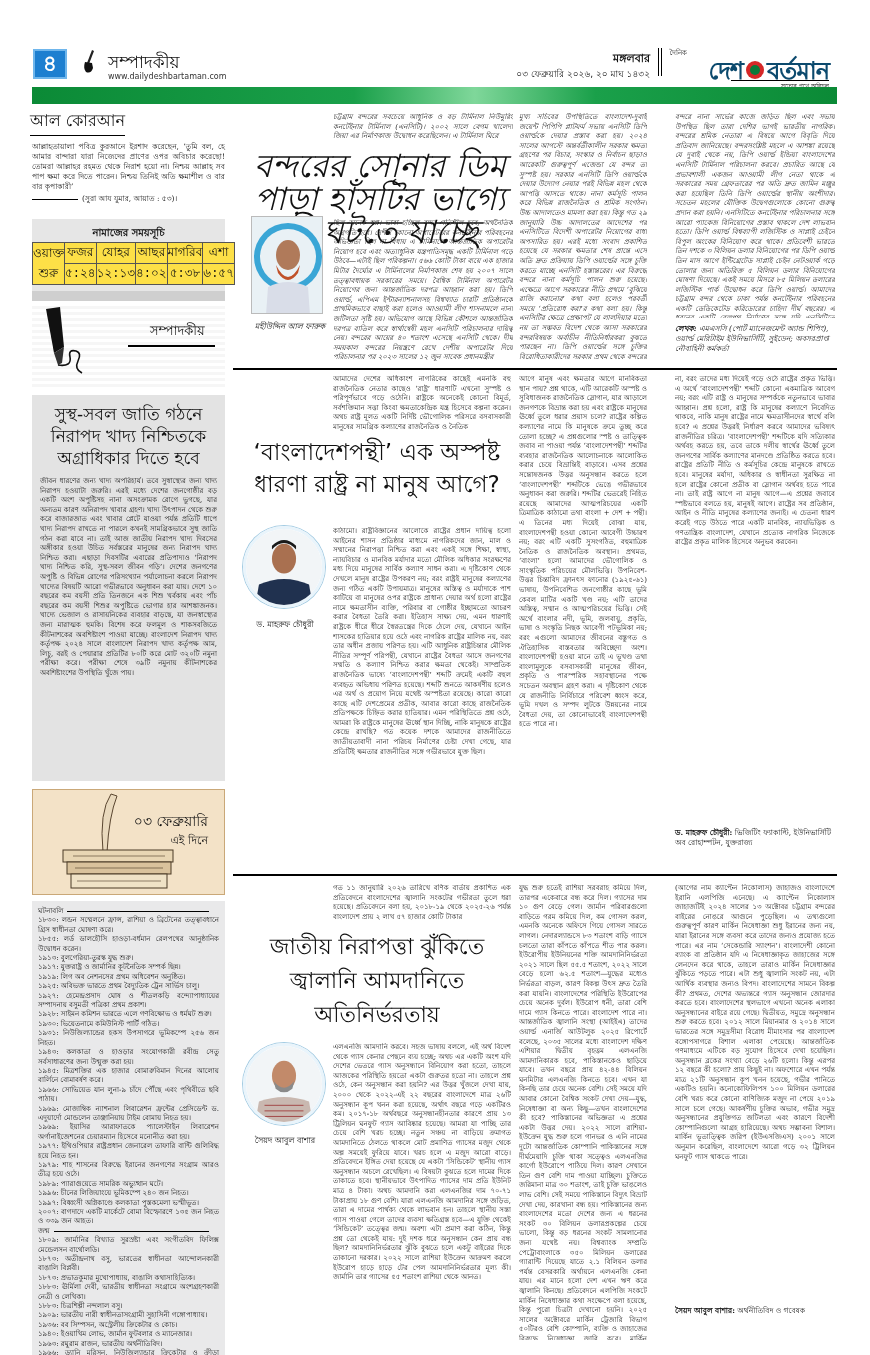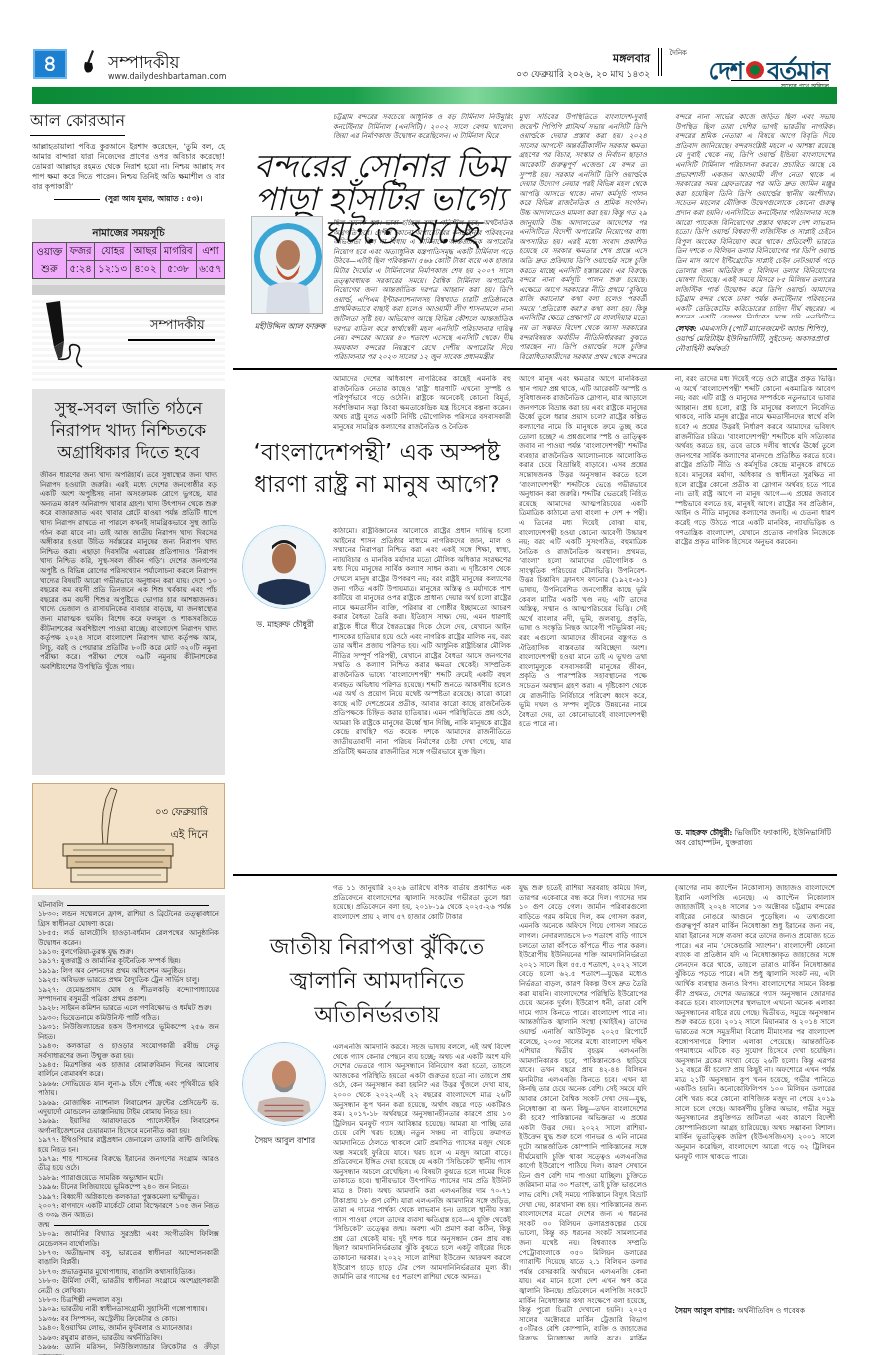--- a/index.html
+++ b/index.html
@@ -19,41 +19,41 @@
   .brand { position: absolute; right: 8px; top: 8px; font-size: 24px; font-weight: bold; font-family: "DejaVu Sans", sans-serif; color: #0c4a6e; letter-spacing: -1px; }
   .brand .flag { display: inline-block; width: 18px; height: 18px; border-radius: 50%; background: #d62828; vertical-align: middle; margin: 0 3px; position: relative; top: -2px; }
   .brand .flag::after { content: ""; position: absolute; left: 4px; top: 4px; width: 10px; height: 10px; border-radius: 50%; background: #0a7a3a; }
   .brand-tag { position: absolute; right: 8px; top: 36px; font-size: 6px; font-family: "DejaVu Sans", sans-serif; border-top: 1px solid #000; padding-left: 50px; }
   .green-bar { position: absolute; left: 32px; top: 87px; width: 805px; height: 17px; background: linear-gradient(90deg, #0b8a36 0%, #1aa04a 40%, #7fd79a 55%, #1aa04a 70%, #0b8a36 100%); }
 
   
   .leftcol { position: absolute; left: 32px; top: 108px; width: 193px; }
   .quran-title { font-size: 16px; font-family: "DejaVu Sans", sans-serif; border-bottom: 1px solid #000; display: inline-block; margin-left: -2px; }
   .quran-text { font-size: 7.5px; line-height: 10px; margin-top: 6px; text-align: justify; }
-  .quran-ref { font-size: 7.5px; text-align: center; margin-top: 1px; font-weight: bold; }
+  .quran-ref { font-size: 7.5px; text-align: left; margin-top: 1px; }
   .quran-ref::before { content: ""; display: inline-block; width: 46px; border-top: 1px solid #000; vertical-align: middle; margin-right: 4px; }
 
   .prayer-box { margin-top: 14px; background: #e6e6e6; padding-top: 6px; }
   .prayer-title { text-align: center; font-size: 10px; font-weight: bold; font-family: "DejaVu Sans", sans-serif; padding-bottom: 0; }
-  .prayer-table { width: 100%; border-collapse: collapse; background: #f0abfc; font-size: 10px; font-family: Liberation Sans, sans-serif; }
+  .prayer-table { width: 100%; border-collapse: collapse; background: #fde047; font-size: 12px; font-family: Liberation Mono, monospace; }
   .prayer-table td { border: 1px solid #555; text-align: center; height: 14px; }
   .prayer-foot { height: 10px; background: #cfcfcf; margin-top: 6px; }
 
   .editorial-banner { position: relative; height: 82px; margin-top: 4px; background: repeating-linear-gradient(0deg, #f6f6f6 0 3px, #fff 3px 6px); }
   .editorial-pen { position: absolute; left: 10px; top: 2px; width: 50px; height: 70px; }
   .editorial-label { position: absolute; left: 118px; top: 16px; font-size: 13px; font-family: "DejaVu Sans", sans-serif; }
   .editorial-rule { position: absolute; left: 96px; right: 10px; top: 40px; border-top: 2px solid #000; }
 
   .edit-box { background: #e3e3e3; padding: 8px 8px 6px; margin-top: 8px; }
   .edit-headline { font-size: 17px; line-height: 22px; text-align: center; font-family: "DejaVu Sans", sans-serif; margin-bottom: 8px; }
   .edit-body { font-size: 7px; line-height: 9.6px; text-align: justify; height: 298px; overflow: hidden; }
 
   .day-banner { position: relative; margin-top: 8px; height: 106px; background: #f3e2c7; border: 1px solid #caa878; }
   .day-books { position: absolute; left: 20px; top: 2px; width: 145px; height: 100px; }
-  .day-date { position: absolute; right: 16px; top: 20px; font-size: 10px; font-family: "DejaVu Sans", sans-serif; }
+  .day-date { position: absolute; right: 16px; top: 20px; font-size: 14px; font-family: "DejaVu Sans", sans-serif; }
   .day-sub { position: absolute; right: 16px; top: 42px; font-size: 11px; font-family: "DejaVu Sans", sans-serif; }
 
   .events-box { background: #e9e9ea; margin-top: 6px; padding: 6px 6px 10px; font-size: 7px; line-height: 9.4px; }
   .events-head { display: flex; align-items: center; font-size: 7px; }
   .events-head::after { content: ""; flex: 1; border-top: 1px solid #000; margin-left: 4px; margin-right: 10px; }
   .ev { text-align: justify; }
 
   
   .col-text { font-size: 7px; line-height: 9.6px; text-align: justify; overflow: hidden; color: #1a1a1a; }
   .article { position: absolute; }

